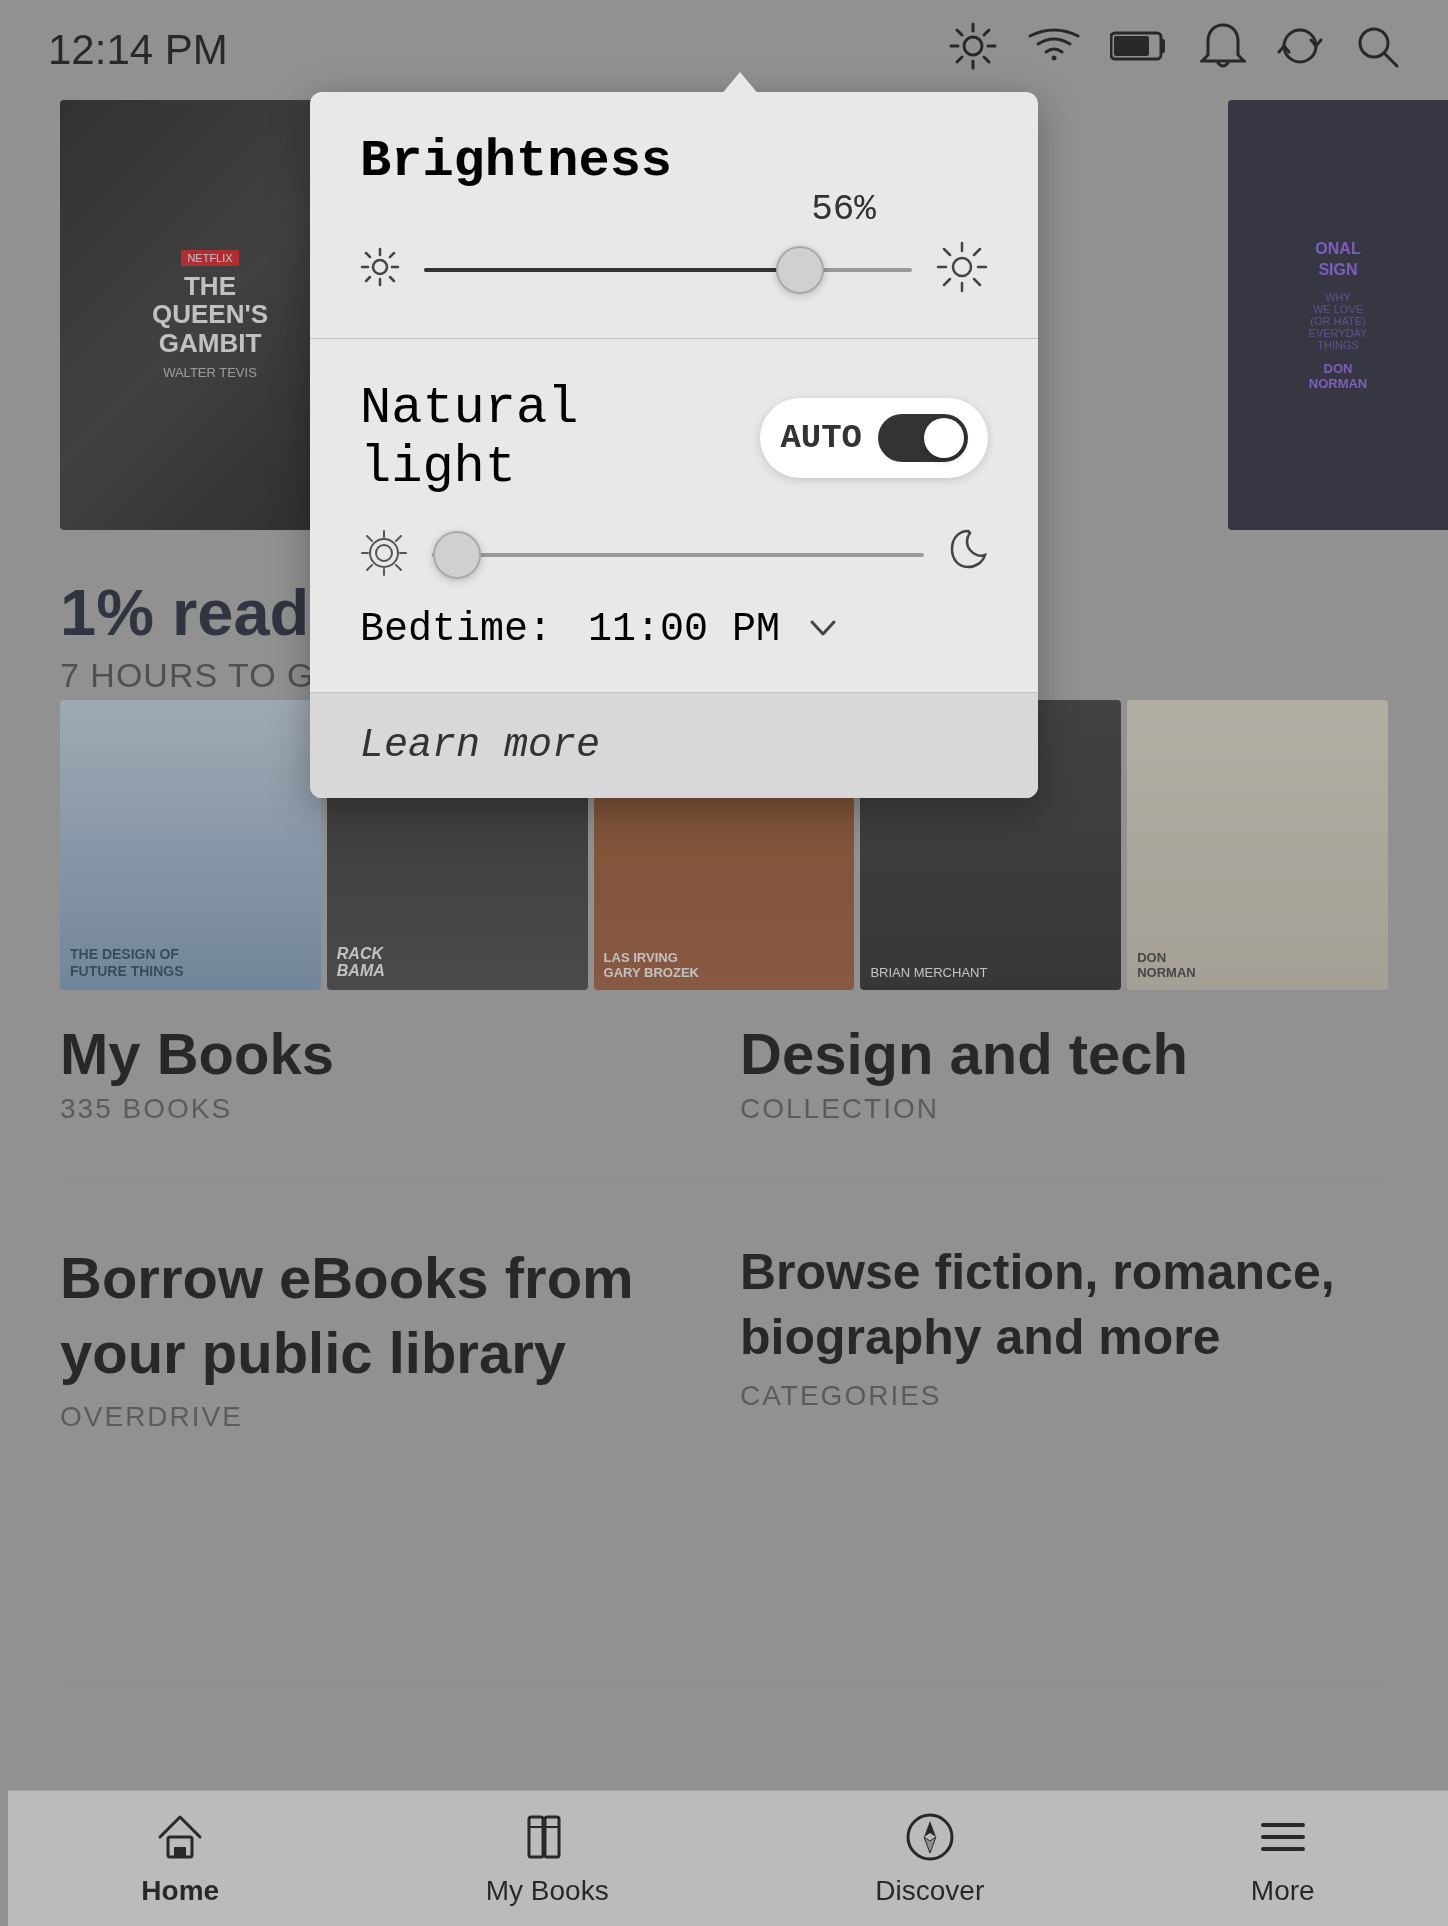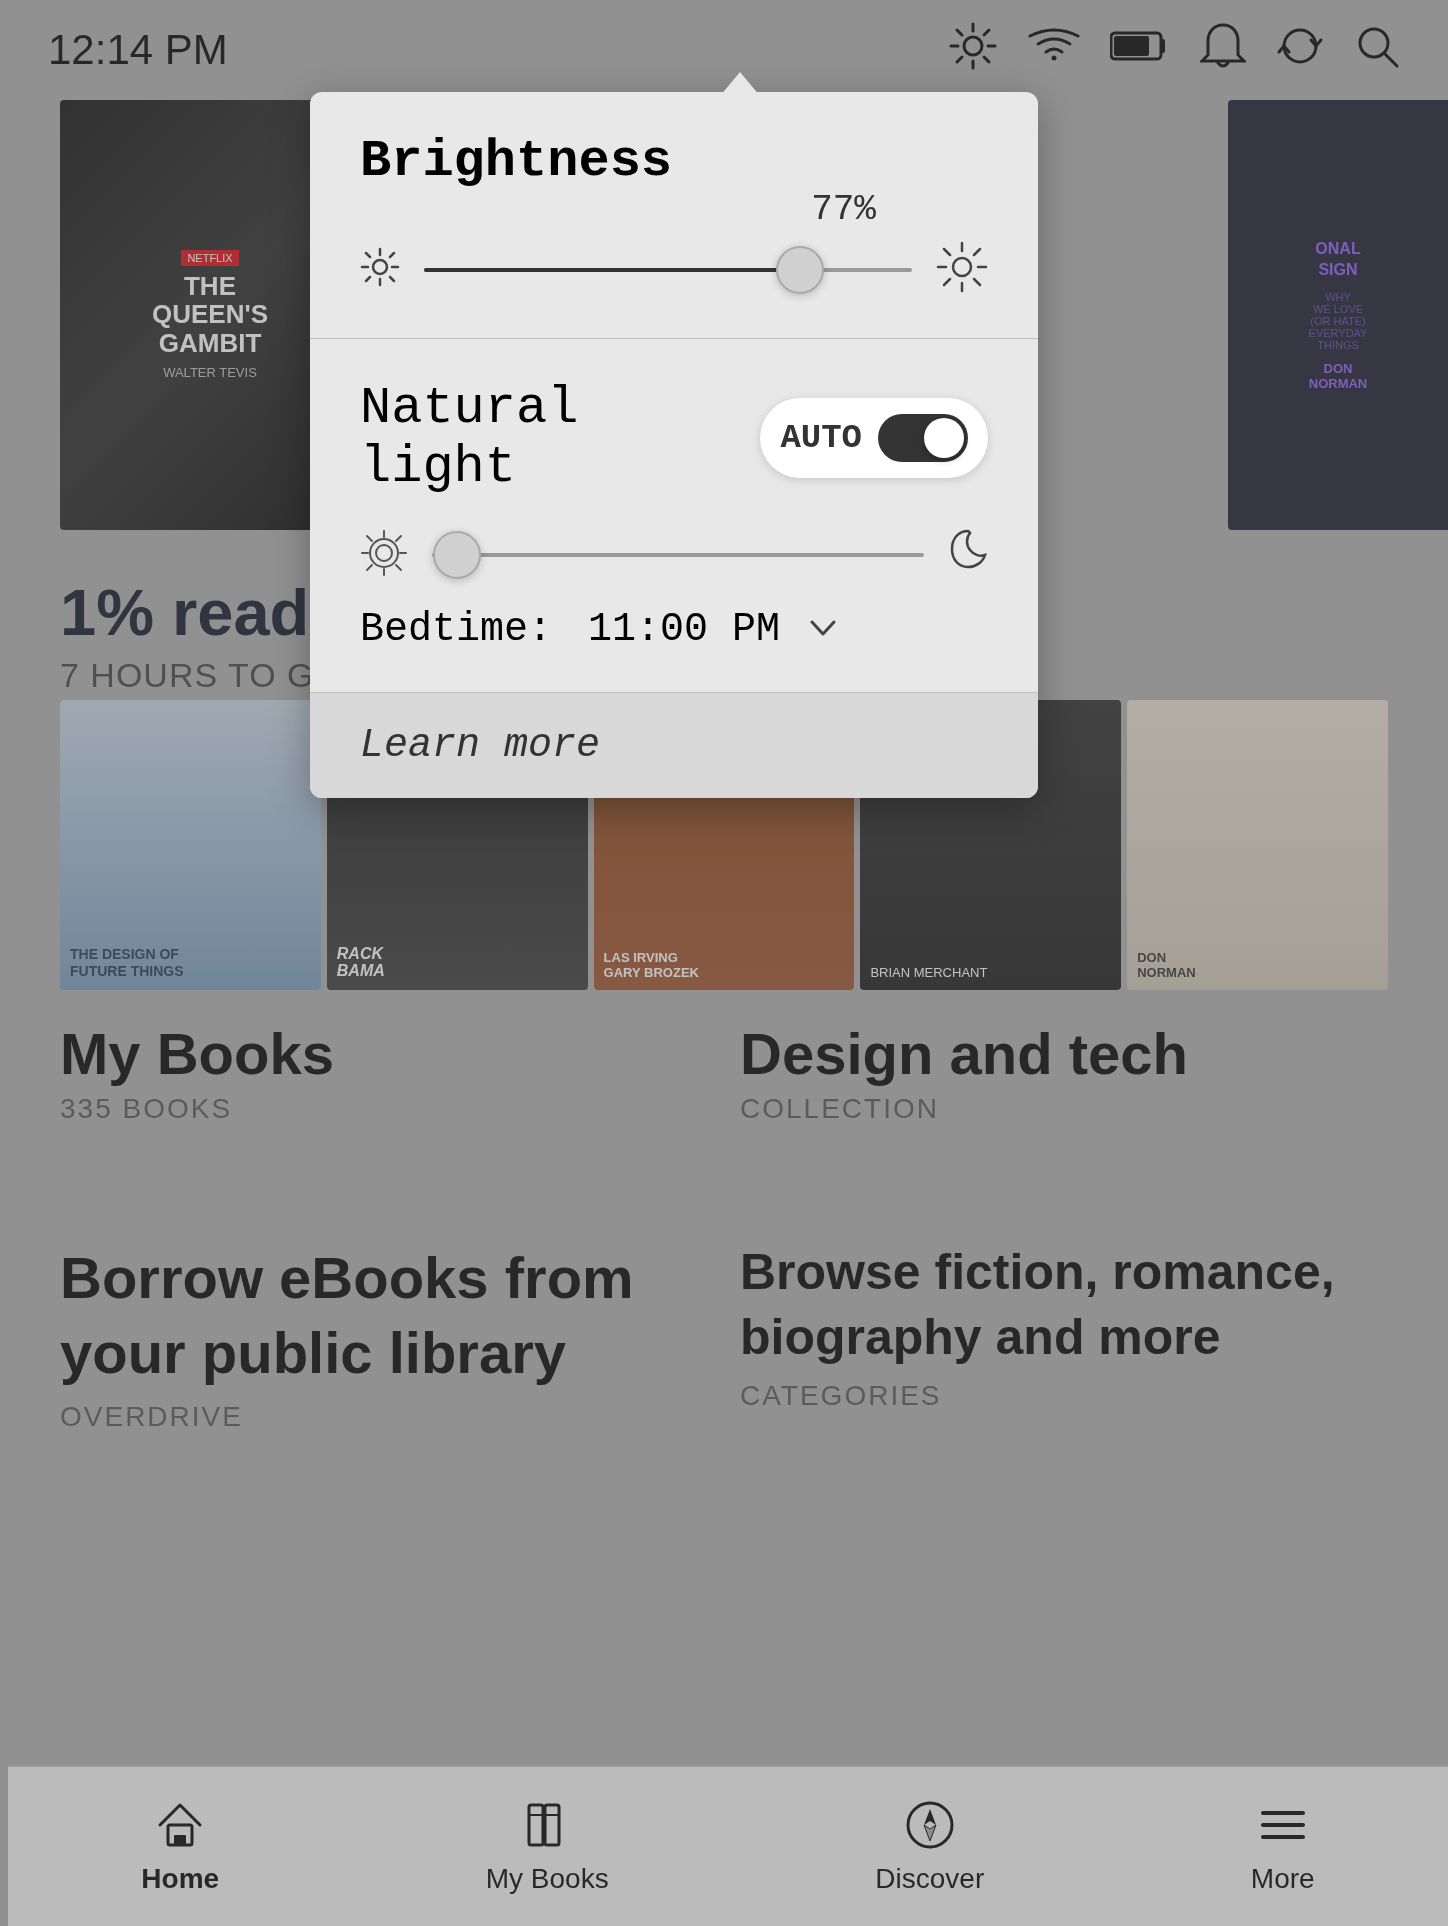--- a/index.html
+++ b/index.html
@@ -53,21 +53,21 @@
       bottom: 0;
       padding-left: 35px;
     }
 
     
     .bottom-nav {
       position: absolute;
       bottom: 0;
       left: 8px;
       right: 0;
-      height: 160px;
+      height: 136px;
       background: #f5f5f5;
       border-top: 1px solid #ccc;
       display: flex;
       align-items: center;
       justify-content: space-around;
       z-index: 10;
     }
 
     .nav-item {
       display: flex;
@@ -430,21 +430,21 @@
 <div class="overlay"></div>
 
 <div class="popup-arrow"></div>
 
 <div class="brightness-popup">
 
   <div class="popup-section">
     <div class="popup-title">Brightness</div>
 
     <div style="position:relative; margin-top:50px;">
-      <div style="position:absolute; top:-52px; left:77%; transform:translateX(-50%); font-size:36px; color:#333;">77%</div>
+      <div style="position:absolute; top:-52px; left:77%; transform:translateX(-50%); font-size:36px; color:#333;">56%</div>
       <div class="brightness-row">
         <span>
           <svg width="40" height="40" viewBox="0 0 40 40" fill="none">
             <circle cx="20" cy="20" r="7" stroke="#444" stroke-width="2.5"></circle>
             <line x1="20" y1="2" x2="20" y2="8" stroke="#444" stroke-width="2.5" stroke-linecap="round"></line>
             <line x1="20" y1="32" x2="20" y2="38" stroke="#444" stroke-width="2.5" stroke-linecap="round"></line>
             <line x1="2" y1="20" x2="8" y2="20" stroke="#444" stroke-width="2.5" stroke-linecap="round"></line>
             <line x1="32" y1="20" x2="38" y2="20" stroke="#444" stroke-width="2.5" stroke-linecap="round"></line>
             <line x1="6" y1="6" x2="10" y2="10" stroke="#444" stroke-width="2.5" stroke-linecap="round"></line>
             <line x1="30" y1="30" x2="34" y2="34" stroke="#444" stroke-width="2.5" stroke-linecap="round"></line>

